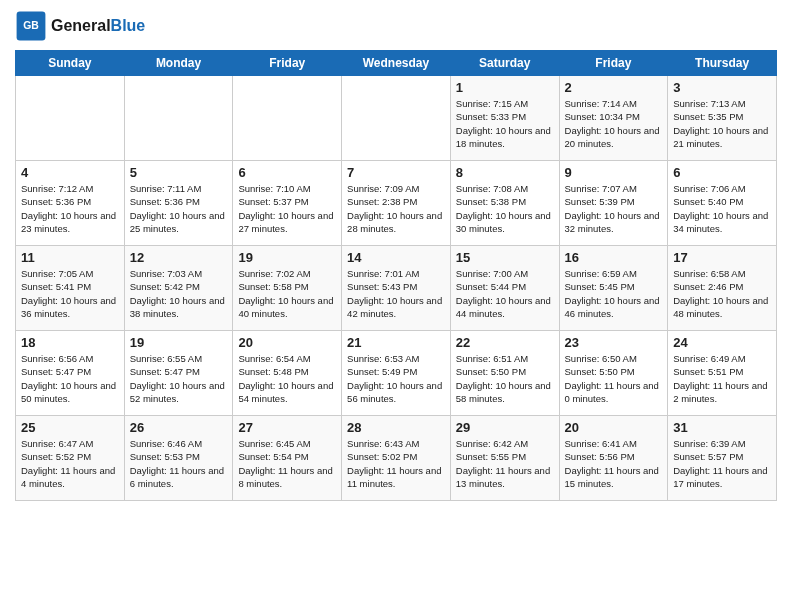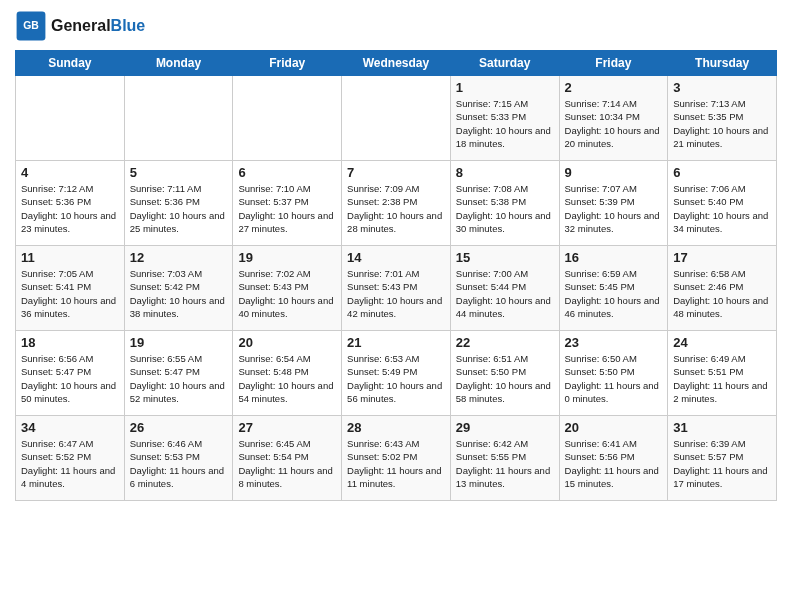--- a/index.html
+++ b/index.html
@@ -209,21 +209,21 @@
         <td>
           <span class="day-num">12</span>
           <div class="day-info">Sunrise: 7:03 AM
 Sunset: 5:42 PM
 Daylight: 10 hours
 and 38 minutes.</div>
         </td>
         <td>
           <span class="day-num">19</span>
           <div class="day-info">Sunrise: 7:02 AM
-Sunset: 5:43 PM
+Sunset: 5:58 PM
 Daylight: 10 hours
 and 40 minutes.</div>
         </td>
         <td>
           <span class="day-num">14</span>
           <div class="day-info">Sunrise: 7:01 AM
 Sunset: 5:43 PM
 Daylight: 10 hours
 and 42 minutes.</div>
         </td>
@@ -295,21 +295,21 @@
         <td>
           <span class="day-num">24</span>
           <div class="day-info">Sunrise: 6:49 AM
 Sunset: 5:51 PM
 Daylight: 11 hours
 and 2 minutes.</div>
         </td>
       </tr>
       <tr>
         <td>
-          <span class="day-num">34</span>
+          <span class="day-num">25</span>
           <div class="day-info">Sunrise: 6:47 AM
 Sunset: 5:52 PM
 Daylight: 11 hours
 and 4 minutes.</div>
         </td>
         <td>
           <span class="day-num">26</span>
           <div class="day-info">Sunrise: 6:46 AM
 Sunset: 5:53 PM
 Daylight: 11 hours

